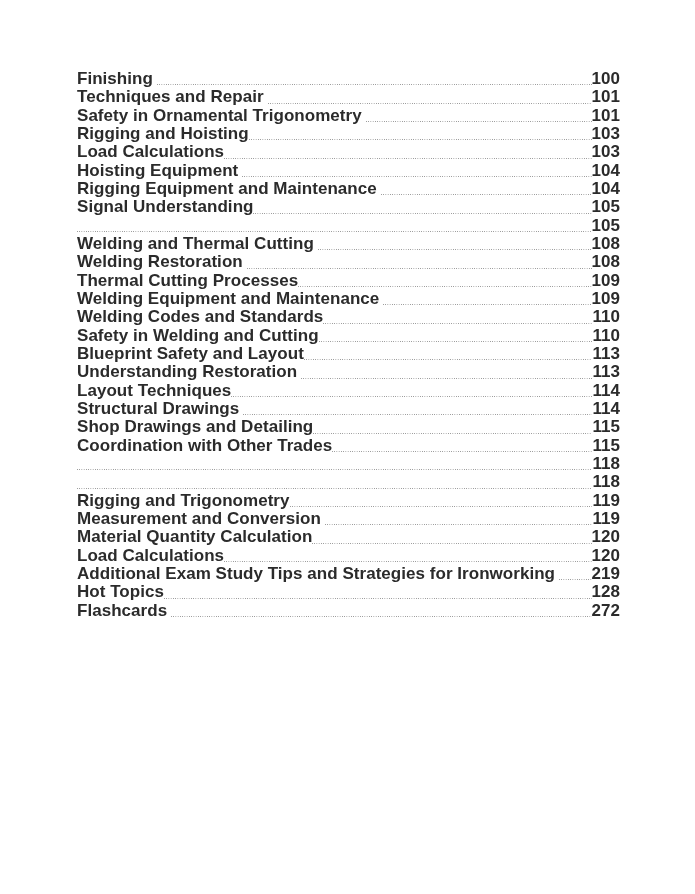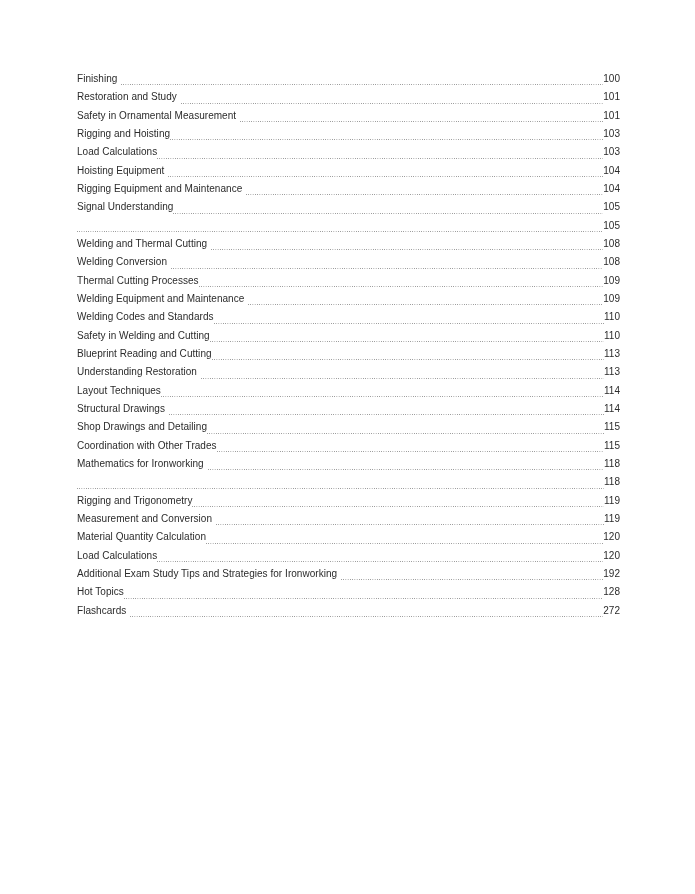--- a/index.html
+++ b/index.html
@@ -29,25 +29,26 @@
     left: 77px;
     top: 70px;
     width: 543px;
   }
 
   .toc-entry {
     display: flex;
     align-items: baseline;
     width: 100%;
     height: 18.33px;
-    font-size: 10px;
+    font-size: 17px;
     line-height: 18.33px;
     color: #2b2b2b;
     white-space: nowrap;
     letter-spacing: 0.04px;
+    font-weight: bold;
   }
 
   .toc-title {
     flex: 0 0 auto;
     color: #2b2b2b;
   }
 
   
   .toc-entry.gap .toc-title {
     padding-right: 4px;
@@ -86,26 +87,26 @@
 <body>
 
 <div class="page">
   <div class="toc" id="toc-list">
       <div class="toc-entry gap">
         <span class="toc-title">Finishing</span>
         <span class="toc-leader"></span>
         <span class="toc-page">100</span>
       </div>
       <div class="toc-entry gap">
-        <span class="toc-title">Restoration and Study</span>
+        <span class="toc-title">Techniques and Repair</span>
         <span class="toc-leader"></span>
         <span class="toc-page">101</span>
       </div>
       <div class="toc-entry gap">
-        <span class="toc-title">Safety in Ornamental Measurement</span>
+        <span class="toc-title">Safety in Ornamental Trigonometry</span>
         <span class="toc-leader"></span>
         <span class="toc-page">101</span>
       </div>
       <div class="toc-entry">
         <span class="toc-title">Rigging and Hoisting</span>
         <span class="toc-leader"></span>
         <span class="toc-page">103</span>
       </div>
       <div class="toc-entry">
         <span class="toc-title">Load Calculations</span>
@@ -130,21 +131,21 @@
       <div class="toc-entry">
         <span class="toc-leader"></span>
         <span class="toc-page">105</span>
       </div>
       <div class="toc-entry gap">
         <span class="toc-title">Welding and Thermal Cutting</span>
         <span class="toc-leader"></span>
         <span class="toc-page">108</span>
       </div>
       <div class="toc-entry gap">
-        <span class="toc-title">Welding Conversion</span>
+        <span class="toc-title">Welding Restoration</span>
         <span class="toc-leader"></span>
         <span class="toc-page">108</span>
       </div>
       <div class="toc-entry">
         <span class="toc-title">Thermal Cutting Processes</span>
         <span class="toc-leader"></span>
         <span class="toc-page">109</span>
       </div>
       <div class="toc-entry gap">
         <span class="toc-title">Welding Equipment and Maintenance</span>
@@ -155,21 +156,21 @@
         <span class="toc-title">Welding Codes and Standards</span>
         <span class="toc-leader"></span>
         <span class="toc-page">110</span>
       </div>
       <div class="toc-entry">
         <span class="toc-title">Safety in Welding and Cutting</span>
         <span class="toc-leader"></span>
         <span class="toc-page">110</span>
       </div>
       <div class="toc-entry">
-        <span class="toc-title">Blueprint Reading and Cutting</span>
+        <span class="toc-title">Blueprint Safety and Layout</span>
         <span class="toc-leader"></span>
         <span class="toc-page">113</span>
       </div>
       <div class="toc-entry gap">
         <span class="toc-title">Understanding Restoration</span>
         <span class="toc-leader"></span>
         <span class="toc-page">113</span>
       </div>
       <div class="toc-entry">
         <span class="toc-title">Layout Techniques</span>
@@ -185,21 +186,20 @@
         <span class="toc-title">Shop Drawings and Detailing</span>
         <span class="toc-leader"></span>
         <span class="toc-page">115</span>
       </div>
       <div class="toc-entry">
         <span class="toc-title">Coordination with Other Trades</span>
         <span class="toc-leader"></span>
         <span class="toc-page">115</span>
       </div>
       <div class="toc-entry gap">
-        <span class="toc-title">Mathematics for Ironworking</span>
         <span class="toc-leader"></span>
         <span class="toc-page">118</span>
       </div>
       <div class="toc-entry gap">
         <span class="toc-leader"></span>
         <span class="toc-page">118</span>
       </div>
       <div class="toc-entry">
         <span class="toc-title">Rigging and Trigonometry</span>
         <span class="toc-leader"></span>
@@ -216,21 +216,21 @@
         <span class="toc-page">120</span>
       </div>
       <div class="toc-entry">
         <span class="toc-title">Load Calculations</span>
         <span class="toc-leader"></span>
         <span class="toc-page">120</span>
       </div>
       <div class="toc-entry gap">
         <span class="toc-title">Additional Exam Study Tips and Strategies for Ironworking</span>
         <span class="toc-leader"></span>
-        <span class="toc-page">192</span>
+        <span class="toc-page">219</span>
       </div>
       <div class="toc-entry">
         <span class="toc-title">Hot Topics</span>
         <span class="toc-leader"></span>
         <span class="toc-page">128</span>
       </div>
       <div class="toc-entry gap">
         <span class="toc-title">Flashcards</span>
         <span class="toc-leader"></span>
         <span class="toc-page">272</span>

